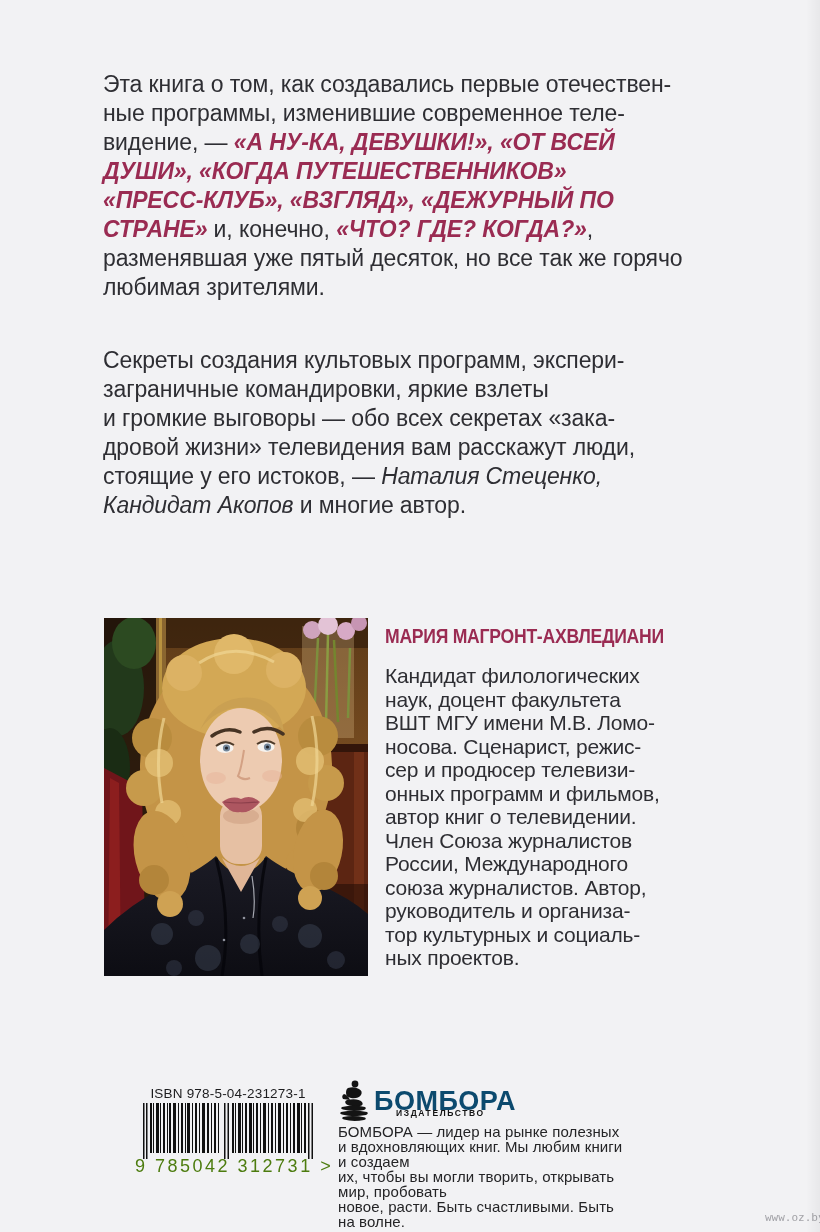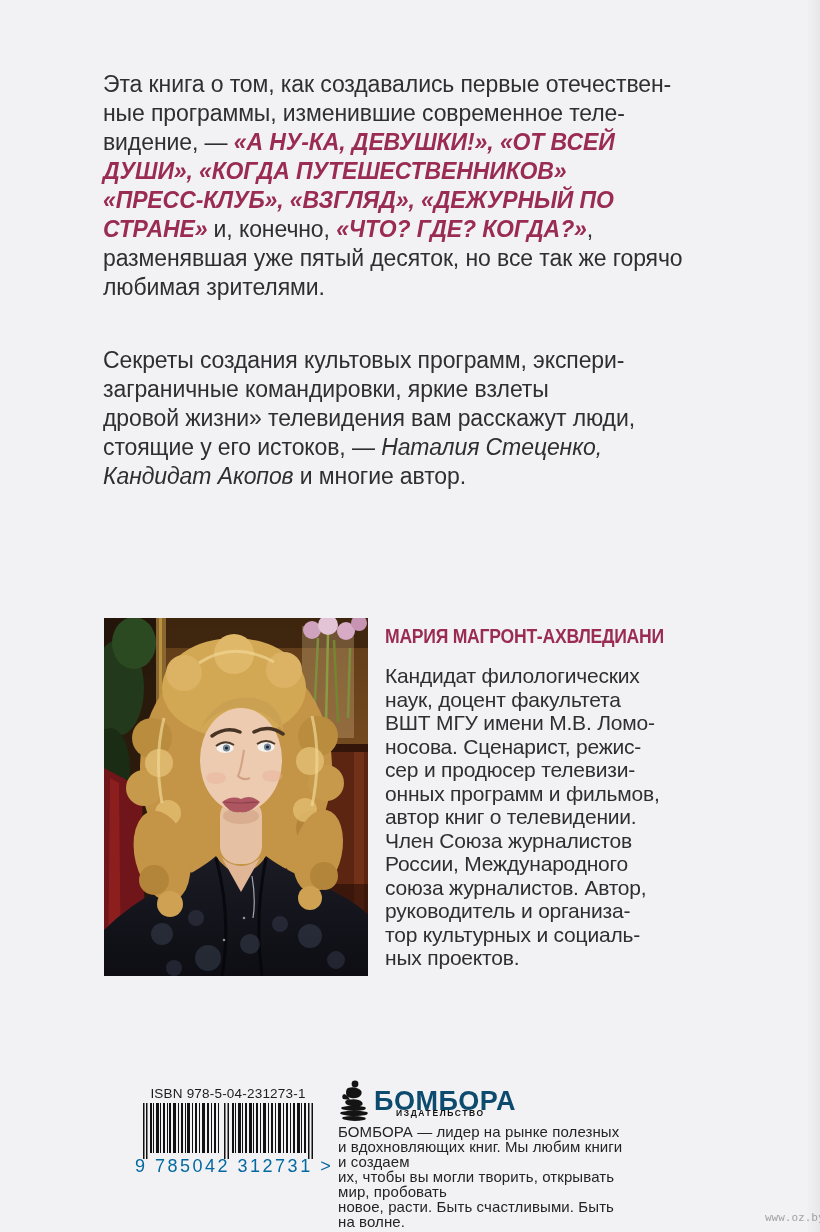--- a/index.html
+++ b/index.html
@@ -19,21 +19,21 @@
   
   .author-name{
     color:#9a2b52;font-weight:bold;font-size:20px;letter-spacing:-0.3px;
     transform:scaleX(.88);transform-origin:left top;white-space:nowrap;
   }
   .bio{font-size:21px;line-height:23.5px;letter-spacing:-0.2px;white-space:pre-line;}
   
   .photo{width:264px;height:358px;overflow:hidden;background:#4a2e14;}
   
   .isbn{font-size:13.5px;letter-spacing:.2px;color:#1c1c1e;width:176px;text-align:center;}
-  .bardigits{font-size:18px;color:#0369a1;letter-spacing:2.5px;width:186px;text-align:center;white-space:nowrap;}
+  .bardigits{font-size:18px;color:#4d7c0f;letter-spacing:2.5px;width:186px;text-align:center;white-space:nowrap;}
   .pubname{font-size:27px;font-weight:bold;color:#0c4a6e;letter-spacing:.5px;}
   .pubsub{font-size:8.5px;font-weight:bold;color:#141414;letter-spacing:1.6px;}
   .pubdesc{font-size:15px;line-height:15px;color:#242426;white-space:pre-line;letter-spacing:.1px;}
   .watermark{font-family:"DejaVu Sans Mono",monospace;font-size:11px;color:#a3a3a8;}
   .scan-edge{right:0;top:0;width:14px;height:100%;
     background:linear-gradient(to right,rgba(0,0,0,0),rgba(0,0,0,0.045));}
 </style>
 </head>
 <body>
 
@@ -46,20 +46,21 @@
     <div class="tl"><span class="accent">ДУШИ», «КОГДА ПУТЕШЕСТВЕННИКОВ»</span></div>
     <div class="tl"><span class="accent">«ПРЕСС-КЛУБ», «ВЗГЛЯД», «ДЕЖУРНЫЙ ПО</span></div>
     <div class="tl"><span class="accent">СТРАНЕ»</span><span> и, конечно, </span><span class="accent">«ЧТО? ГДЕ? КОГДА?»</span><span>,</span></div>
     <div class="tl"><span>разменявшая уже пятый десяток, но все так же горячо</span></div>
     <div class="tl"><span>любимая зрителями.</span></div>
   </div>
 
   <div class="abs para" style="left:103px;top:346px;width:640px;">
     <div class="tl"><span>Секреты создания культовых программ, экспери-</span></div>
     <div class="tl"><span>заграничные командировки, яркие взлеты</span></div>
+    <div class="tl"><span>и громкие выговоры — обо всех секретах «зака-</span></div>
     <div class="tl"><span>дровой жизни» телевидения вам расскажут люди,</span></div>
     <div class="tl"><span>стоящие у его истоков, — </span><span class="ital">Наталия Стеценко,</span></div>
     <div class="tl"><span class="ital">Кандидат Акопов</span><span> и многие автор.</span></div>
   </div>
 
   <div class="abs photo" style="left:104px;top:618px;">
     <svg width="264" height="358" viewBox="0 0 264 358" xmlns="http://www.w3.org/2000/svg">
       <defs>
         <linearGradient id="wood" x1="0" y1="0" x2="0" y2="1">
           <stop offset="0" stop-color="#5d3a17"></stop>

